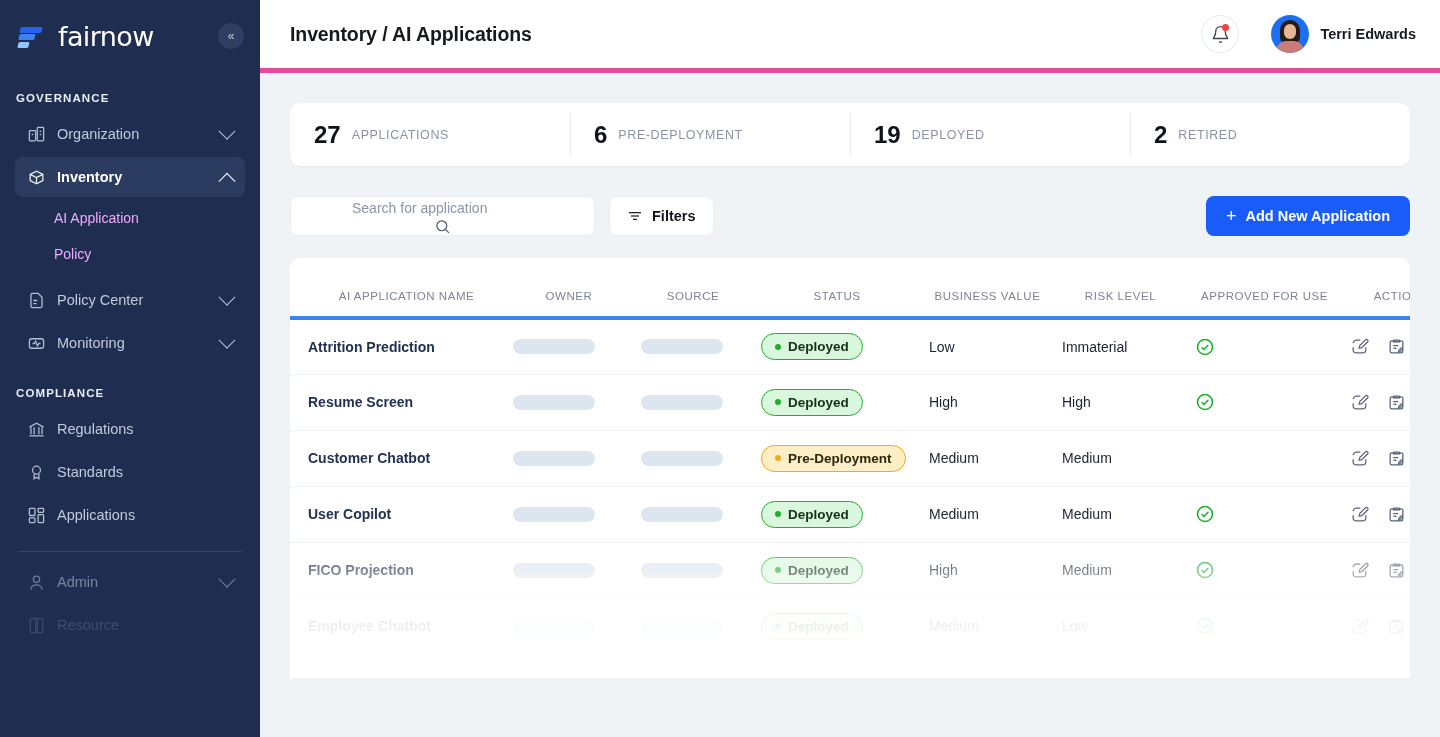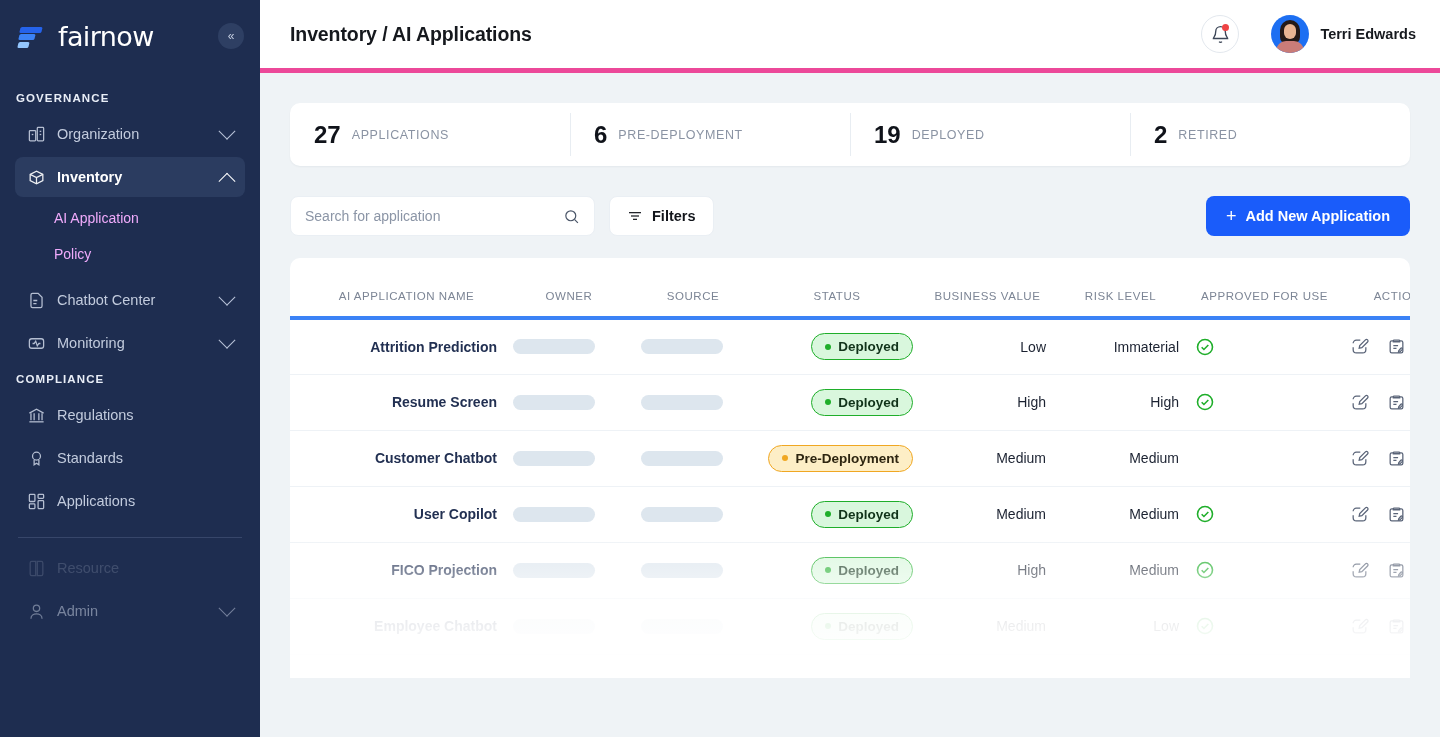--- a/index.html
+++ b/index.html
@@ -43,21 +43,21 @@
     background: #2e3f63; color: #c3cde0;
     display: flex; align-items: center; justify-content: center;
     font-size: 12px; cursor: pointer; border: none;
   }
 
   .sb-section {
     color: #e9eef7; font-size: 11.5px; font-weight: 700;
     letter-spacing: 1.1px; padding: 0 0 0 16px;
     margin: 19px 0 10px 0;
   }
-  .sb-section.compliance { margin-top: 10px; }
+  .sb-section.compliance { margin-top: 24px; }
 
   .sb-item {
     display: flex; align-items: center; gap: 11px;
     height: 40px; margin: 3px 15px; padding: 0 12px;
     border-radius: 8px; cursor: pointer;
     color: #c2cbdd; font-size: 14.5px;
     position: relative;
   }
   .sb-item.active { background: #2b3c60; color: #fff; font-weight: 700; }
   .sb-item .ico { width: 19px; height: 19px; flex: 0 0 19px; display: block; opacity: .92; }
@@ -139,20 +139,21 @@
     font-size: 12.5px; color: #8a93a3; letter-spacing: .6px;
     text-transform: uppercase;
   }
 
   
   .toolbar { display: flex; align-items: center; gap: 14px; margin-bottom: 22px; }
   .search-box {
     width: 305px; height: 40px; background: #fff; border-radius: 8px;
     display: flex; align-items: center; padding: 0 14px;
     border: 1px solid #eaeff4;
+    flex-direction: column;
   }
   .search-box input {
     flex: 1; border: none; outline: none; font-size: 14px;
     color: #2b3444; font-family: "Liberation Sans", sans-serif; background: transparent;
   }
   .search-box input::placeholder { color: #8b95a6; }
   .filters-btn {
     height: 40px; background: #fff; border: 1px solid #eaeff4; border-radius: 8px;
     display: flex; align-items: center; gap: 9px; padding: 0 17px;
     font-size: 14.5px; font-weight: 700; color: #12151b; cursor: pointer;
@@ -180,21 +181,21 @@
   }
   table { width: 100%; border-collapse: collapse; table-layout: fixed; }
   thead th {
     text-align: center; font-size: 11.5px; color: #7c8595;
     letter-spacing: .55px; text-transform: uppercase; font-weight: 400;
     padding: 32px 0 14px 0; border-bottom: 4px solid #3b82f6;
   }
   thead th:first-child { padding-left: 18px; }
   tbody td {
     padding: 8px; height: 56px; border-bottom: 1px solid #eef2f6;
-    font-size: 14px; color: #1b2231; vertical-align: middle; text-align: right;
+    font-size: 14px; color: #1b2231; vertical-align: middle;
   }
   tbody td:first-child { padding-left: 18px; font-weight: 700; color: #223052; }
   .col-name   { width: 215px; }
   .col-owner  { width: 128px; }
   .col-source { width: 120px; }
   .col-status { width: 168px; }
   .col-bv     { width: 133px; }
   .col-risk   { width: 133px; }
   .col-appr   { width: 155px; }
   .col-action { width: 110px; }
@@ -262,21 +263,21 @@
     </div>
 
     <div class="sb-sub">AI Application</div>
     <div class="sb-sub">Policy</div>
 
     <div class="sb-item" style="margin-top:8px">
       <svg class="ico" viewBox="0 0 24 24" fill="none" stroke="#c2cbdd" stroke-width="1.6">
         <path d="M14 3H7a2 2 0 00-2 2v14a2 2 0 002 2h10a2 2 0 002-2V8l-5-5z"></path>
           <path d="M8 12h5M8 16h4"></path>
       </svg>
-      <span>Chatbot Center</span>
+      <span>Policy Center</span>
       <span class="chev"></span>
     </div>
 
     <div class="sb-item">
       <svg class="ico" viewBox="0 0 24 24" fill="none" stroke="#c2cbdd" stroke-width="1.6">
         <rect x="3" y="6" width="18" height="12" rx="3"></rect>
           <path d="M7 12h2l2-3 2 6 2-3h2"></path>
       </svg>
       <span>Monitoring</span>
       <span class="chev"></span>
@@ -306,35 +307,35 @@
         <rect x="3" y="3" width="7" height="9" rx="1"></rect>
           <rect x="14" y="3" width="7" height="5" rx="1"></rect>
         <rect x="3" y="15" width="7" height="6" rx="1"></rect>
           <rect x="14" y="11" width="7" height="10" rx="1"></rect>
       </svg>
       <span>Applications</span>
     </div>
 
     <div class="sb-divider"></div>
 
+    <div class="sb-item dim">
+      <svg class="ico" viewBox="0 0 24 24" fill="none" stroke="#c2cbdd" stroke-width="1.6">
+        <circle cx="12" cy="8" r="4"></circle>
+          <path d="M5 21c0-4 3.5-6 7-6s7 2 7 6"></path>
+      </svg>
+      <span>Admin</span>
+      <span class="chev"></span>
+    </div>
+
     <div class="sb-item dim2">
       <svg class="ico" viewBox="0 0 24 24" fill="none" stroke="#c2cbdd" stroke-width="1.6">
         <path d="M4 5a2 2 0 012-2h5v18H6a2 2 0 01-2-2V5z"></path>
           <path d="M20 5a2 2 0 00-2-2h-5v18h5a2 2 0 002-2V5z"></path>
       </svg>
       <span>Resource</span>
-    </div>
-
-    <div class="sb-item dim">
-      <svg class="ico" viewBox="0 0 24 24" fill="none" stroke="#c2cbdd" stroke-width="1.6">
-        <circle cx="12" cy="8" r="4"></circle>
-          <path d="M5 21c0-4 3.5-6 7-6s7 2 7 6"></path>
-      </svg>
-      <span>Admin</span>
-      <span class="chev"></span>
     </div>
   </aside>
 
   <div class="main">
 
     <header class="topbar">
       <div class="page-title">Inventory / AI Applications</div>
       <div class="topbar-right">
         <div class="bell">
           <svg width="19" height="19" viewBox="0 0 24 24" fill="none" stroke="#3d4758" stroke-width="1.7">

